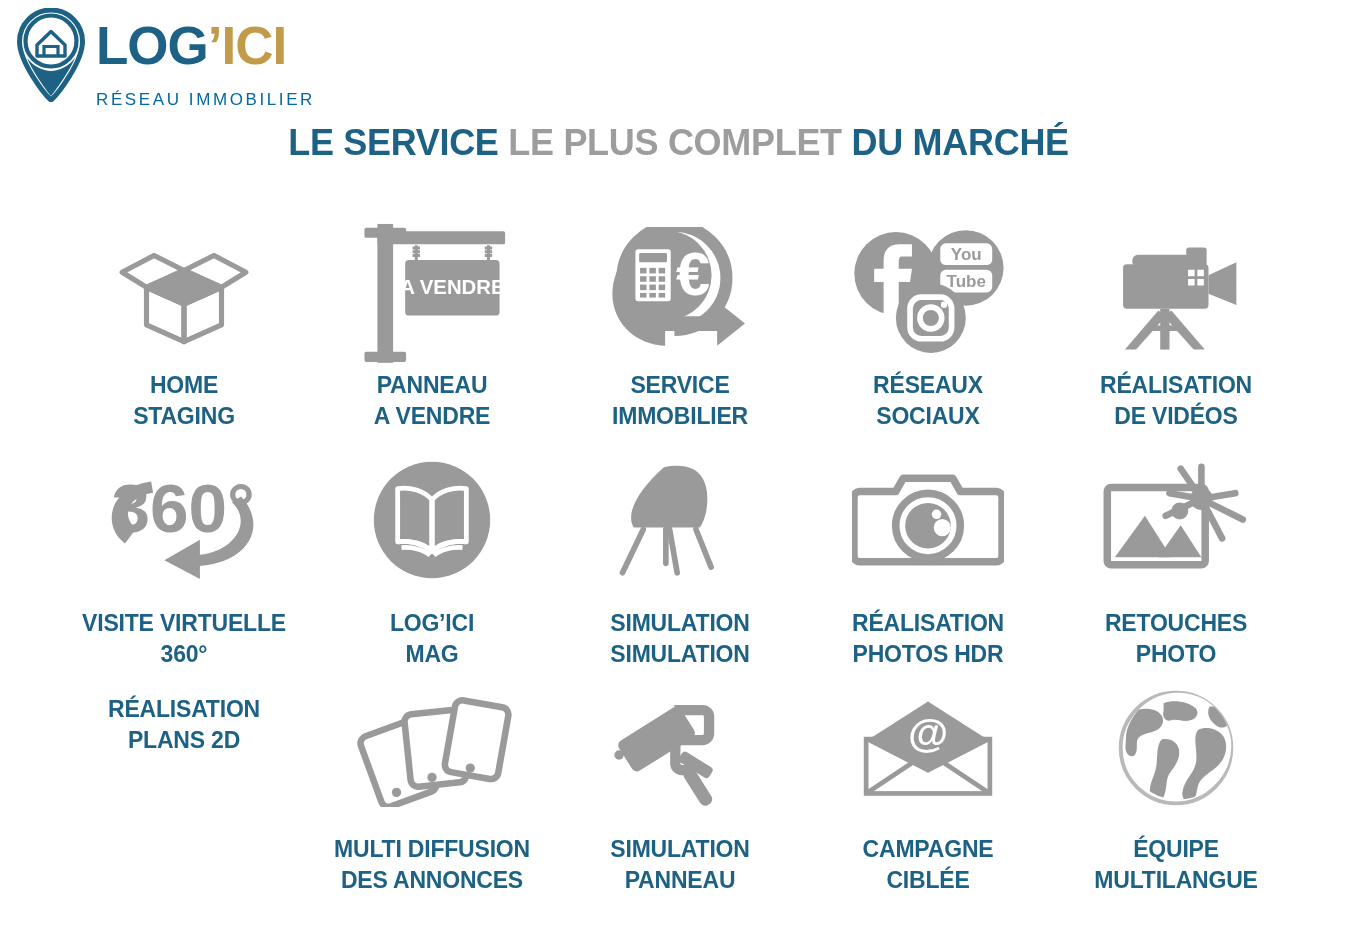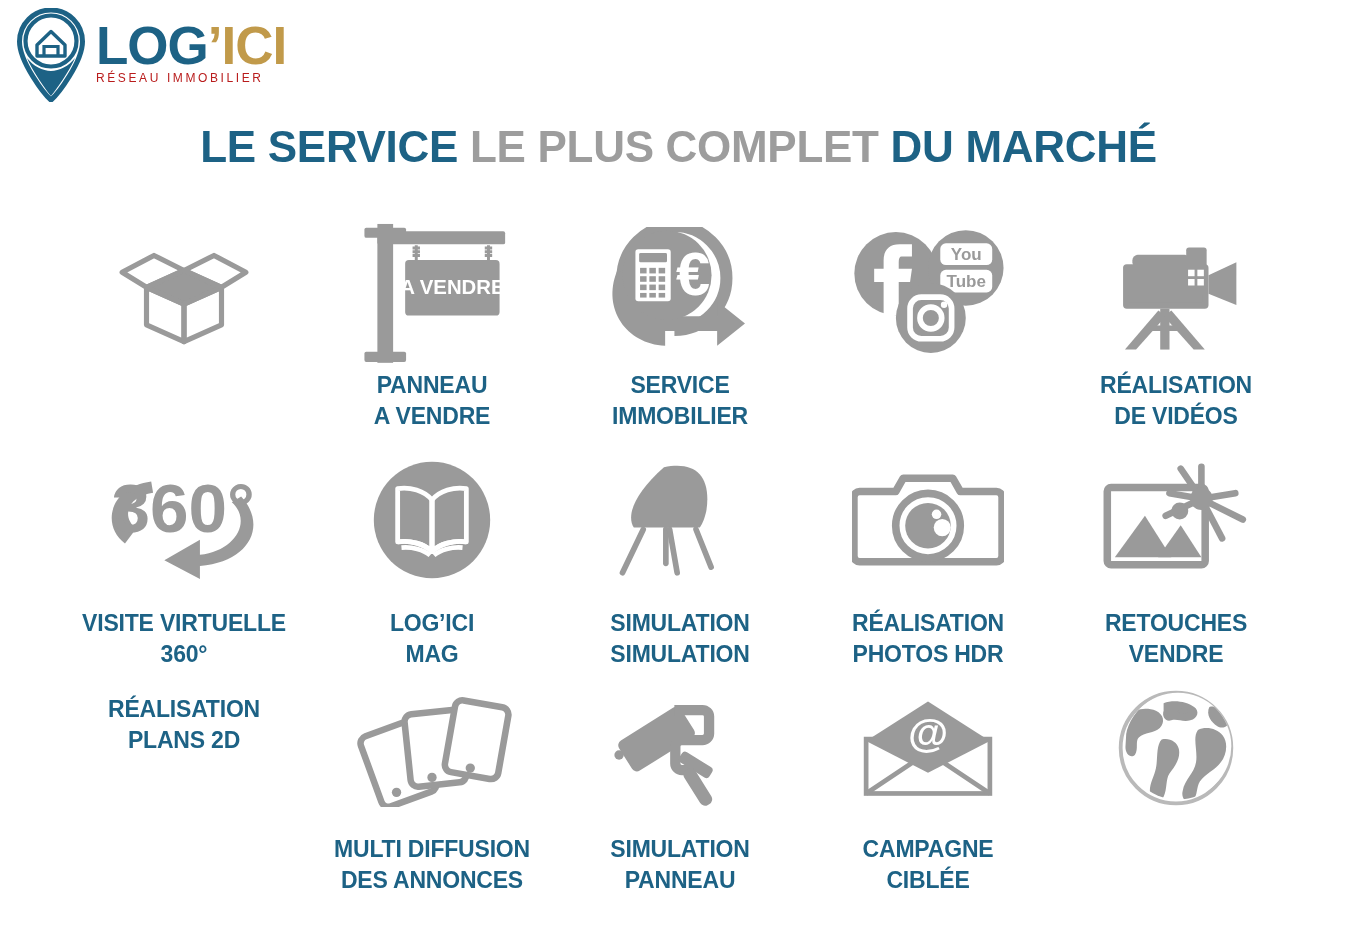--- a/index.html
+++ b/index.html
@@ -37,35 +37,35 @@
     font-size: 53px;
     font-weight: bold;
     letter-spacing: -1px;
     line-height: 0.95;
     white-space: nowrap;
   }
   .logo-log { color: #1d6285; }
   .logo-apos { color: #c19a4a; }
   .logo-ici { color: #c19a4a; }
   .logo-sub {
-    font-size: 12px;
-    color: #b91c1c;
+    font-size: 17px;
+    color: #0369a1;
     letter-spacing: 2.6px;
-    margin-top: 0;
+    margin-top: 19px;
     white-space: nowrap;
   }
 
   
   .title {
     position: absolute;
     left: 0;
     top: 122px;
     width: 1357px;
     text-align: center;
-    font-size: 44px;
+    font-size: 36px;
     font-weight: bold;
     letter-spacing: -0.3px;
     white-space: nowrap;
   }
   .t-blue { color: #1d6285; }
   .t-gray { color: #9d9d9d; font-weight: bold; }
 
   
   .grid {
     position: absolute;
@@ -141,20 +141,24 @@
       <div class="icon-box">
         <svg viewBox="0 0 160 130" width="150" height="122">
           <g fill="none" stroke="#9a9a9a" stroke-width="5.5" stroke-linejoin="round">
             <path d="M40 60 L80 42 L120 60 L80 78 Z" fill="#9a9a9a"></path>
             <path d="M40 60 L40 100 L80 118 L80 78 Z"></path>
             <path d="M120 60 L120 100 L80 118 L80 78 Z"></path>
             <path d="M40 60 L14 44 L48 26 L80 42 Z"></path>
             <path d="M120 60 L146 44 L112 26 L80 42 Z"></path>
           </g>
         </svg>
+      </div>
+      <div class="cell-label">
+        <span>HOME</span>
+        <span class="l2">STAGING</span>
       </div>
     </div>
 
     <div class="cell row1">
       <div class="icon-box">
         <svg viewBox="0 0 190 175" width="176" height="162">
           <g fill="#9a9a9a">
             <rect x="36" y="14" width="17" height="150"></rect>
             <rect x="22" y="152" width="45" height="11" rx="2"></rect>
             <rect x="22" y="18" width="45" height="11" rx="2"></rect>
@@ -216,20 +220,24 @@
           <circle cx="130" cy="42" r="40" fill="#9a9a9a"></circle>
           <rect x="103" y="16" width="55" height="23" rx="6" fill="#ffffff"></rect>
           <text x="130.5" y="34" text-anchor="middle" fill="#9a9a9a" font-family="Liberation Sans, sans-serif" font-size="18" font-weight="bold">You</text>
           <rect x="103" y="44" width="55" height="24" rx="6" fill="#ffffff"></rect>
           <text x="130.5" y="62" text-anchor="middle" fill="#9a9a9a" font-family="Liberation Sans, sans-serif" font-size="18" font-weight="bold">Tube</text>
           <circle cx="93" cy="95" r="37" fill="#9a9a9a"></circle>
           <rect x="71" y="73" width="44" height="44" rx="12" fill="none" stroke="#ffffff" stroke-width="6"></rect>
           <circle cx="93" cy="95" r="11.5" fill="none" stroke="#ffffff" stroke-width="6"></circle>
           <circle cx="107" cy="81" r="3.4" fill="#ffffff"></circle>
         </svg>
+      </div>
+      <div class="cell-label">
+        <span>RÉSEAUX</span>
+        <span class="l2">SOCIAUX</span>
       </div>
     </div>
 
     <div class="cell row1">
       <div class="icon-box">
         <svg viewBox="0 0 170 140" width="158" height="130">
           <g fill="#9a9a9a">
             <rect x="38" y="30" width="62" height="14" rx="6"></rect>
             <rect x="96" y="22" width="22" height="22" rx="3"></rect>
             <rect x="28" y="40" width="92" height="48" rx="4"></rect>
@@ -335,21 +343,21 @@
             <path d="M112 40 L134 82"></path>
             <path d="M112 40 L90 8"></path>
             <path d="M112 40 L74 58"></path>
             <path d="M112 40 L78 34"></path>
           </g>
           <circle cx="112" cy="40" r="12" fill="#9a9a9a"></circle>
         </svg>
       </div>
       <div class="cell-label">
         <span>RETOUCHES</span>
-        <span class="l2">VENDRE</span>
+        <span class="l2">PHOTO</span>
       </div>
     </div>
 
     <div class="cell row3">
       <div class="cell-label">
         <span>RÉALISATION</span>
         <span class="l2">PLANS 2D</span>
       </div>
     </div>
 
@@ -430,16 +438,20 @@
             <path d="M50 56 C58 54 66 58 68 66 C70 76 64 84 58 92 C54 98 56 108 52 116
                      C48 124 40 122 38 114 C36 104 42 96 44 86 C46 76 44 62 50 56 Z"></path>
             <path d="M88 46 C96 42 108 44 114 52 C120 60 118 72 112 80 C106 88 96 92 90 100
                      C86 106 88 116 82 120 C76 124 70 118 72 110 C74 98 84 92 86 80
                      C88 68 82 54 88 46 Z"></path>
             <path d="M100 22 C108 20 118 26 120 34 C122 42 114 46 108 42 C102 38 96 30 100 22 Z"></path>
             <ellipse cx="72" cy="26" rx="5" ry="3"></ellipse>
           </g>
         </svg>
       </div>
+      <div class="cell-label">
+        <span>ÉQUIPE</span>
+        <span class="l2">MULTILANGUE</span>
+      </div>
     </div>
 
   </div>
 </div>
 
 </body></html>

